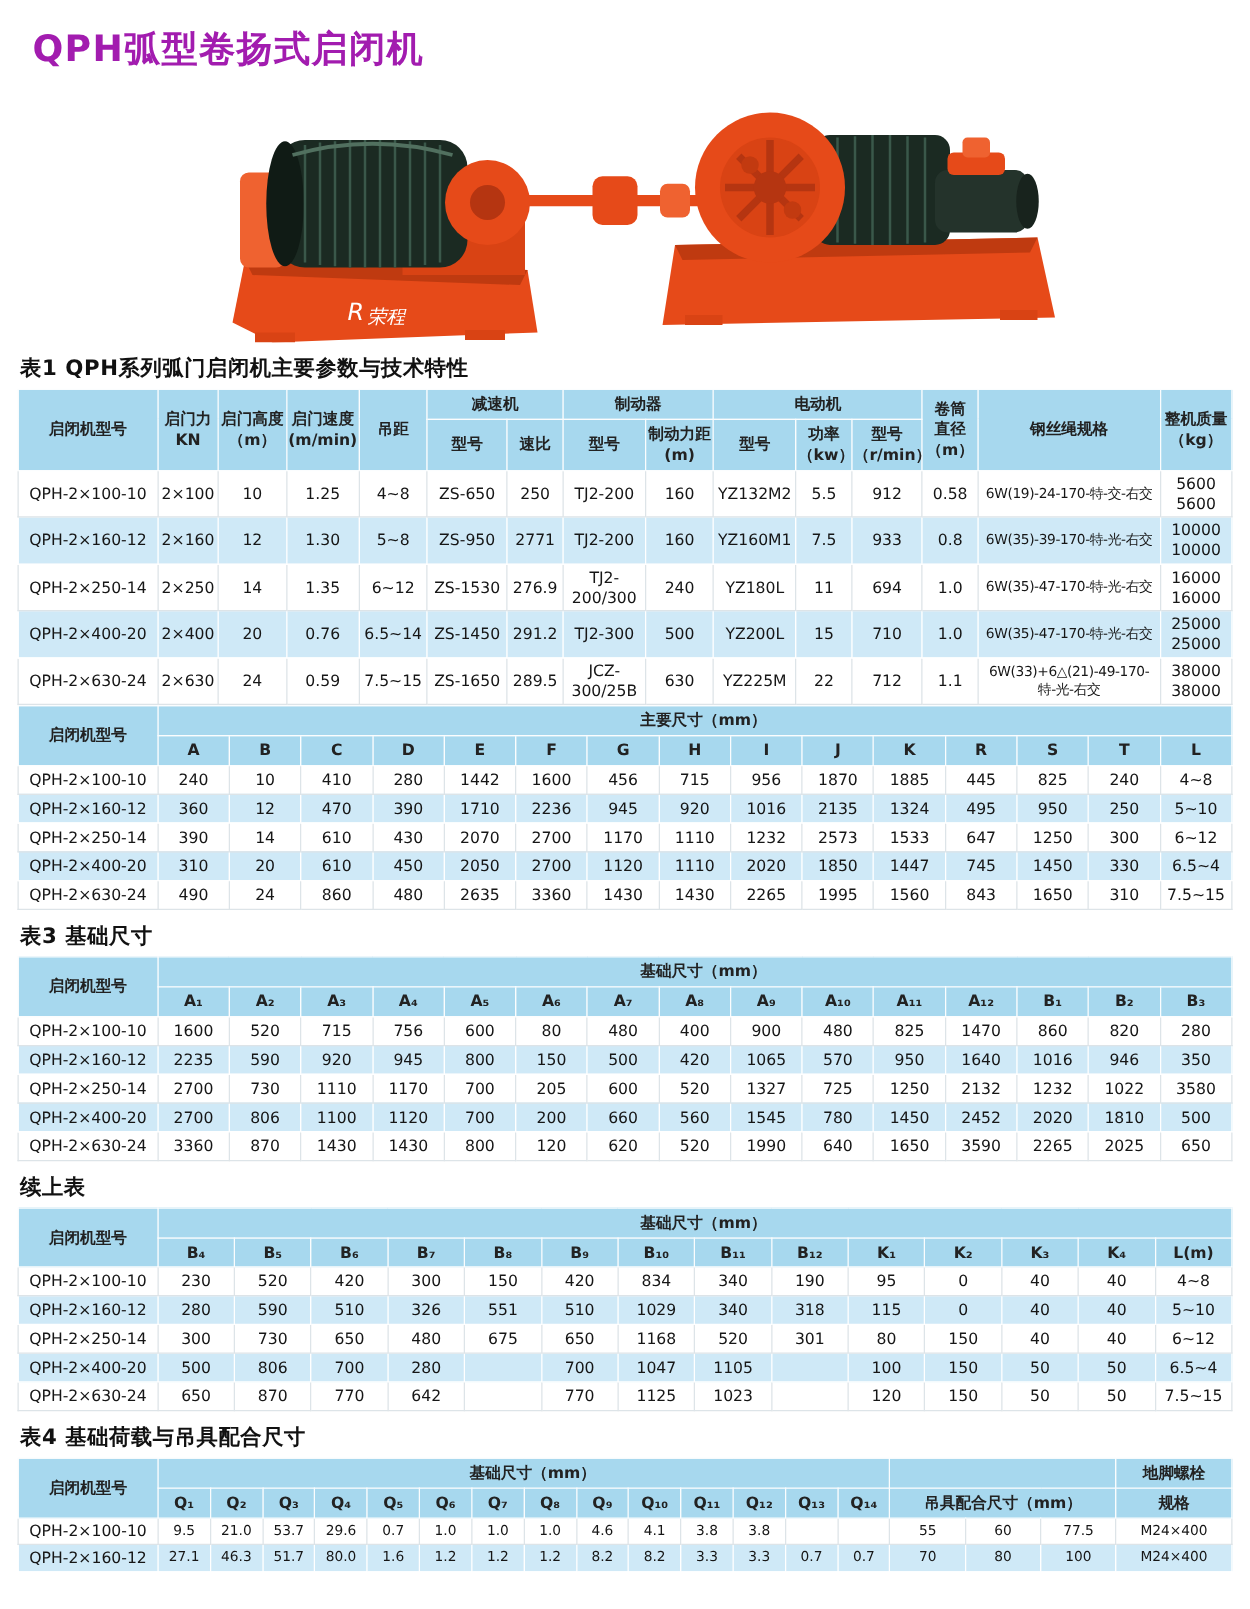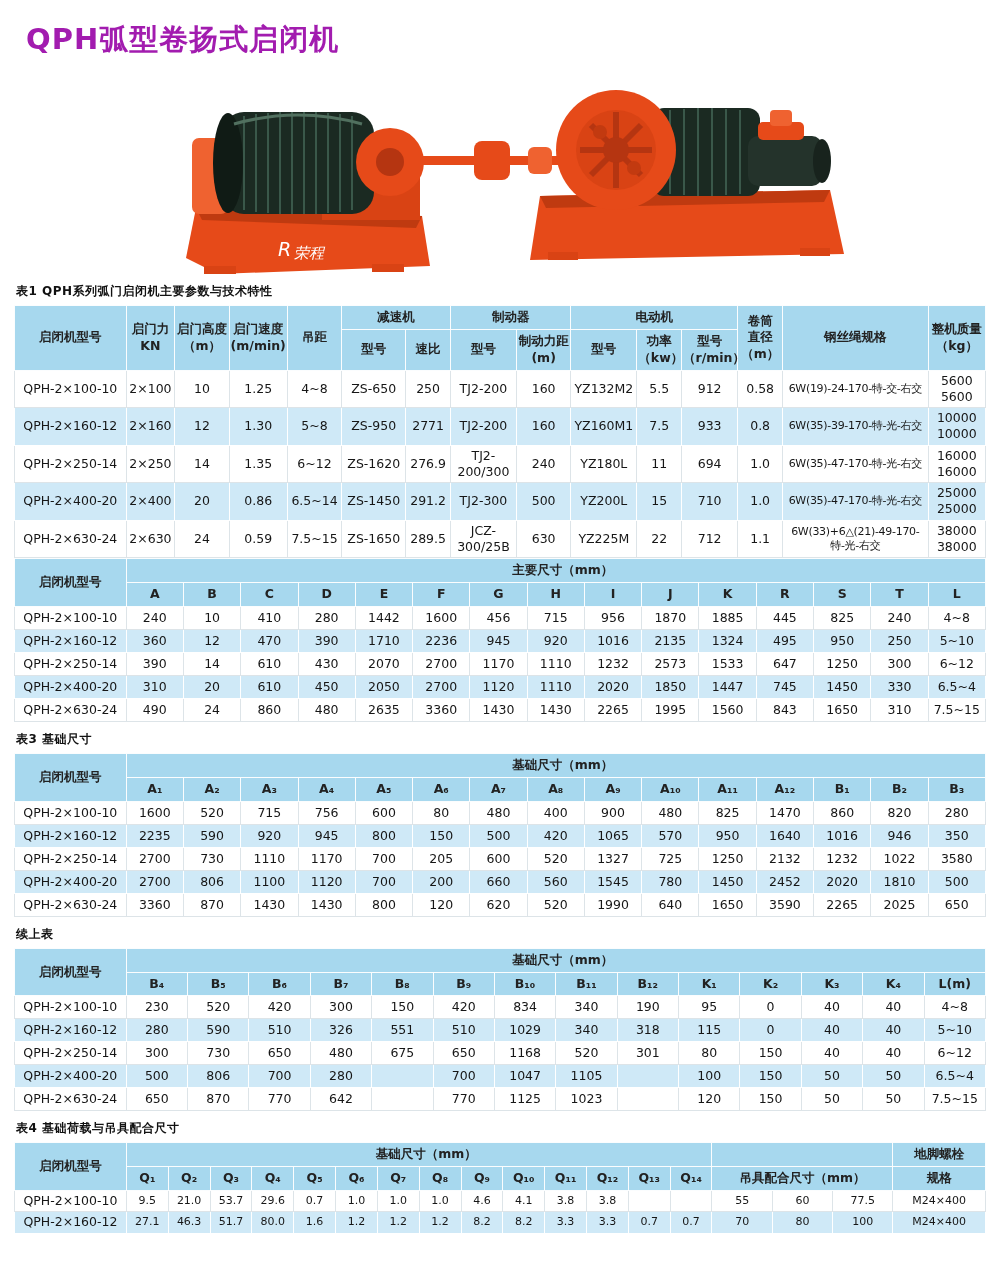--- a/index.html
+++ b/index.html
@@ -4,21 +4,21 @@
 <style>
   * { box-sizing: border-box; }
   html,body { margin:0; padding:0; background:#ffffff; }
   body { width:1000px; font-family:"DejaVu Sans","Liberation Sans",sans-serif; color:#1a1a1a; }
   .page { width:1000px; min-height:1287px; background:#fff; padding:14px 14px 10px 14px; }
 
   .main-title { color:#a21caf; font-size:29px; font-weight:bold; margin:6px 0 2px 12px; letter-spacing:1px; }
 
   .figure-wrap { width:690px; margin:2px auto 0 160px; height:212px; }
 
-  .tbl-caption { font-size:12px; font-weight:bold; color:#111; margin:9px 0 5px 2px; letter-spacing:0.5px; }
+  .tbl-caption { font-size:17px; font-weight:bold; color:#111; margin:9px 0 5px 2px; letter-spacing:0.5px; }
 
   table { border-collapse:collapse; table-layout:fixed; width:972px; margin:0 auto;
           font-size:12.5px; color:#161616; border:1px solid #c7d3da; }
   th { background:#a7d8ee; font-weight:bold; color:#222; border:1px solid #fbfdfe;
        padding:3px 1px; vertical-align:middle; text-align:center; white-space:pre-line; line-height:1.35; }
   td { background:#fff; border:1px solid #dde4e8; padding:2px 1px; text-align:center;
        vertical-align:middle; white-space:pre-line; line-height:1.3; }
   tbody tr:nth-child(even) td { background:#cfe9f7; border-color:#ffffff; }
 
   .t1 td { height:32px; }
@@ -192,37 +192,37 @@
           <td>6W(35)-39-170-特-光-右交</td>
           <td>10000
 10000</td>
         </tr>
         <tr>
           <td>QPH-2×250-14</td>
           <td>2×250</td>
           <td>14</td>
           <td>1.35</td>
           <td>6~12</td>
-          <td>ZS-1620</td>
+          <td>ZS-1530</td>
           <td>276.9</td>
           <td>TJ2-200/300</td>
           <td>240</td>
           <td>YZ180L</td>
           <td>11</td>
           <td>694</td>
           <td>1.0</td>
           <td>6W(35)-47-170-特-光-右交</td>
           <td>16000
 16000</td>
         </tr>
         <tr>
           <td>QPH-2×400-20</td>
           <td>2×400</td>
           <td>20</td>
-          <td>0.86</td>
+          <td>0.76</td>
           <td>6.5~14</td>
           <td>ZS-1450</td>
           <td>291.2</td>
           <td>TJ2-300</td>
           <td>500</td>
           <td>YZ200L</td>
           <td>15</td>
           <td>710</td>
           <td>1.0</td>
           <td>6W(35)-47-170-特-光-右交</td>

